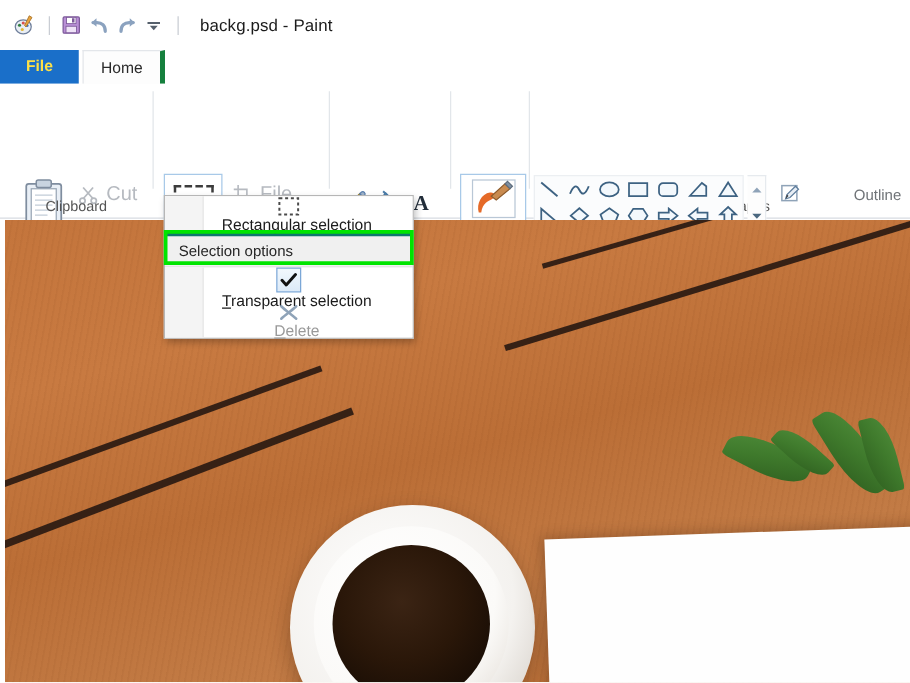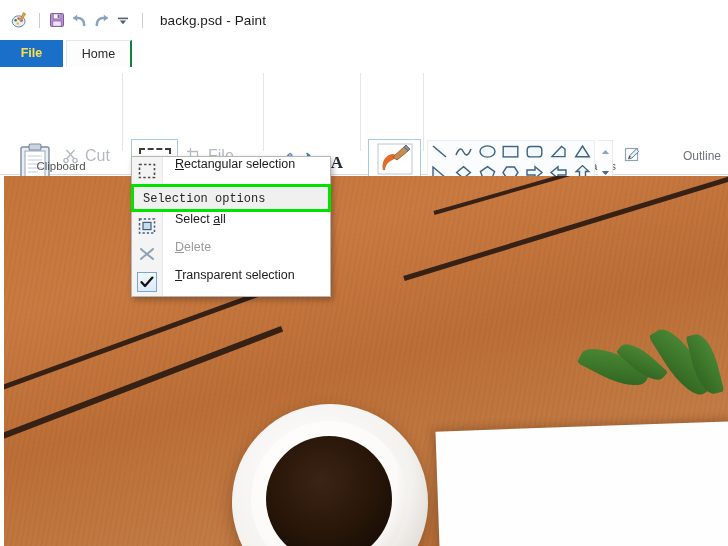--- a/index.html
+++ b/index.html
@@ -71,21 +71,21 @@
   .tab-file {
     left: 0; width: 63px;
     background: #1a6fc9;
     color: #fde047;
     font-weight: bold;
   }
   .tab-home {
     left: 66px; width: 66px;
     background: #fdfdfd;
     border-left: 1px solid #e3e6ea;
-    border-right: 2px solid #15803d;
+    border-right: 4px solid #15803d;
     border-top: 1px solid #e3e6ea;
   }
   .tab-view {
     left: 132px; width: 62px;
     background: #fbfbfb;
     border-right: 1px solid #e8eaed;
     border-top: 1px solid #eef0f2;
   }
 
   
@@ -372,22 +372,24 @@
     position: absolute;
     left: 0; top: 0;
     width: 30px; height: 100%;
     background: #f4f4f4;
     border-right: 1px solid #e6e6e6;
   }
   .mi {
     position: relative;
     height: 28px;
     display: flex;
+    align-items: center;
     cursor: default;
     z-index: 2;
+    flex-direction: column;
   }
   .mi-icon {
     width: 30px;
     min-width: 30px;
     height: 28px;
     display: flex;
     align-items: center;
     justify-content: center;
   }
   .mi-label {
@@ -810,60 +812,49 @@
             <rect x="1.5" y="1.5" width="15" height="13" fill="none" stroke="#4a4a4a" stroke-width="1.6" stroke-dasharray="2.4 2.2"></rect>
           </svg>
         </span>
         <span class="mi-label">
           <u>R</u>ectangular selection
         </span>
       </div>
 
     </div>
 
-    <div class="menu-header" style="border-top:2px solid #0f766e;font-family:Liberation Mono, monospace;">Selection options</div>
+    <div class="menu-header" style="border-top:4px solid #0f766e;">Selection options</div>
 
     <div class="menu-body">
       <div class="menu-gutter"></div>
 
-      <div class="mi">
-        <span class="mi-icon">
-          <svg width="18" height="16" viewBox="0 0 18 16">
-            <rect x="1.5" y="1" width="15" height="14" fill="none" stroke="#3e5d80" stroke-width="1.5" stroke-dasharray="2.3 2"></rect>
-            <rect x="5" y="4.4" width="8" height="7.2" fill="#c9dcee" stroke="#3e5d80" stroke-width="1.2"></rect>
-          </svg>
-        </span>
-        <span class="mi-label">
-          Select <u>a</u>ll
-        </span>
-      </div>
-
-
-      <div class="mi">
-        <span class="mi-icon">
-          <svg width="18" height="16" viewBox="0 0 18 16">
-            <path d="M3 3 C6 6 11 9.5 15 13" fill="none" stroke="#8fa3b8" stroke-width="2" stroke-linecap="round"></path>
-            <path d="M15 3 C11.5 6.5 6.5 9.5 3 13" fill="none" stroke="#8fa3b8" stroke-width="2" stroke-linecap="round"></path>
-          </svg>
-        </span>
-        <span class="mi-label disabled">
-          <u>D</u>elete
-        </span>
-      </div>
+
 
       <div class="mi">
         <span class="mi-icon">
           <span class="check-cell">
             <svg width="14" height="12" viewBox="0 0 14 12">
               <path d="M1.6 6.2 L5 10 L12.4 1.6" fill="none" stroke="#111111" stroke-width="2.3" stroke-linecap="round" stroke-linejoin="round"></path>
             </svg>
           </span>
         </span>
         <span class="mi-label">
           <u>T</u>ransparent selection
         </span>
       </div>
+
+      <div class="mi">
+        <span class="mi-icon">
+          <svg width="18" height="16" viewBox="0 0 18 16">
+            <path d="M3 3 C6 6 11 9.5 15 13" fill="none" stroke="#8fa3b8" stroke-width="2" stroke-linecap="round"></path>
+            <path d="M15 3 C11.5 6.5 6.5 9.5 3 13" fill="none" stroke="#8fa3b8" stroke-width="2" stroke-linecap="round"></path>
+          </svg>
+        </span>
+        <span class="mi-label disabled">
+          <u>D</u>elete
+        </span>
+      </div>
     </div>
   </div>
 
   <div class="highlight-box"></div>
 
 </div>
 
 </body></html>

